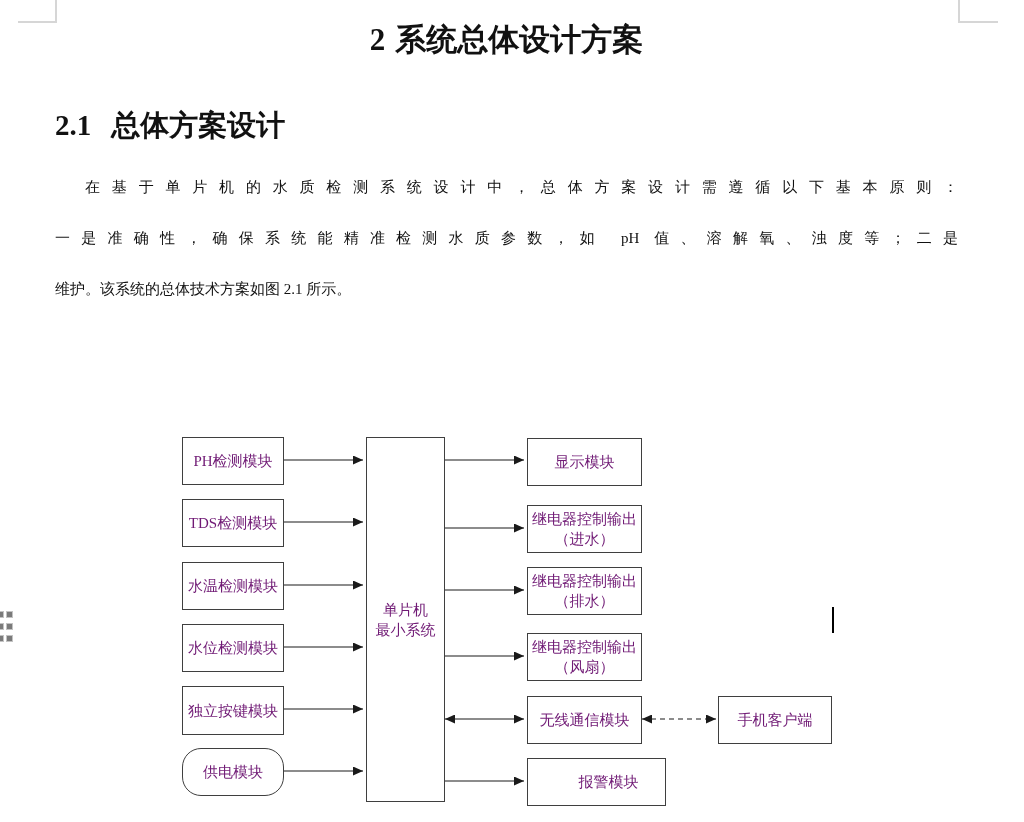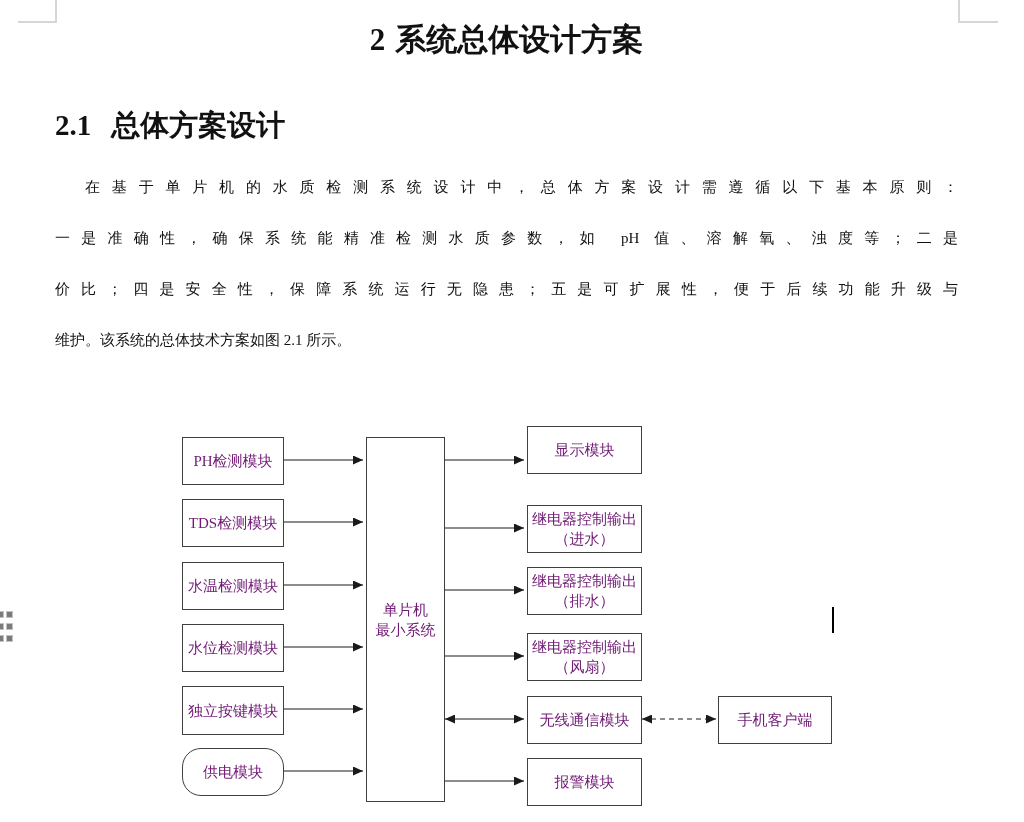--- a/index.html
+++ b/index.html
@@ -59,21 +59,20 @@
   <span class="num">2</span><span class="zh">系统总体设计方案</span>
 </div>
 
 <div class="sec-heading">
   <span class="num">2.1</span><span class="zh">总体方案设计</span>
 </div>
 
 <div class="paragraph">
   <div class="p-line p-just p-indent">在基于单片机的水质检测系统设计中，总体方案设计需遵循以下基本原则：</div>
   <div class="p-line p-just">一是准确性，确保系统能精准检测水质参数，如 pH 值、溶解氧、浊度等；二是</div>
-  <div class="p-line p-just">价比；四是安全性，保障系统运行无隐患；五是可扩展性，便于后续功能升级与</div>
   <div class="p-line">维护。该系统的总体技术方案如图 2.1 所示。</div>
 </div>
 
 <div>
 
   <svg class="arrow-layer" width="1024" height="822" viewBox="0 0 1024 822">
     <defs>
       <marker id="arrE" markerUnits="userSpaceOnUse" markerWidth="11" markerHeight="9" refX="10" refY="4.5" orient="auto">
         <path d="M0,0 L10,4.5 L0,9 Z" fill="#1a1a1a"></path>
       </marker>
@@ -104,29 +103,29 @@
   <div class="dbox" style="left:182px;top:437px;width:100px;height:46px;">PH检测模块</div>
   <div class="dbox" style="left:182px;top:499px;width:100px;height:46px;">TDS检测模块</div>
   <div class="dbox" style="left:182px;top:562px;width:100px;height:46px;">水温检测模块</div>
   <div class="dbox" style="left:182px;top:624px;width:100px;height:46px;">水位检测模块</div>
   <div class="dbox" style="left:182px;top:686px;width:100px;height:47px;">独立按键模块</div>
   <div class="dbox" style="left:182px;top:748px;width:100px;height:46px;border-radius:19px;">供电模块</div>
 
   <div class="dbox" style="left:366px;top:437px;width:77px;height:363px;">单片机
 最小系统</div>
 
-  <div class="dbox" style="left:527px;top:426px;width:113px;height:46px;">显示模块</div>
+  <div class="dbox" style="left:527px;top:438px;width:113px;height:46px;">显示模块</div>
   <div class="dbox" style="left:527px;top:505px;width:113px;height:46px;">继电器控制输出
 （进水）</div>
   <div class="dbox" style="left:527px;top:567px;width:113px;height:46px;">继电器控制输出
 （排水）</div>
   <div class="dbox" style="left:527px;top:633px;width:113px;height:46px;">继电器控制输出
 （风扇）</div>
   <div class="dbox" style="left:527px;top:696px;width:113px;height:46px;">无线通信模块</div>
-  <div class="dbox" style="left:527px;top:758px;width:113px;height:46px;">报警模块</div>
+  <div class="dbox" style="left:527px;top:758px;width:113px;height:46px;padding-left:24px;">报警模块</div>
 
   <div class="dbox" style="left:718px;top:696px;width:112px;height:46px;">手机客户端</div>
 </div>
 
 <div class="caret"></div>
 
 <div class="edge-handle">
   <span></span>
     <span></span>
   <span></span>

